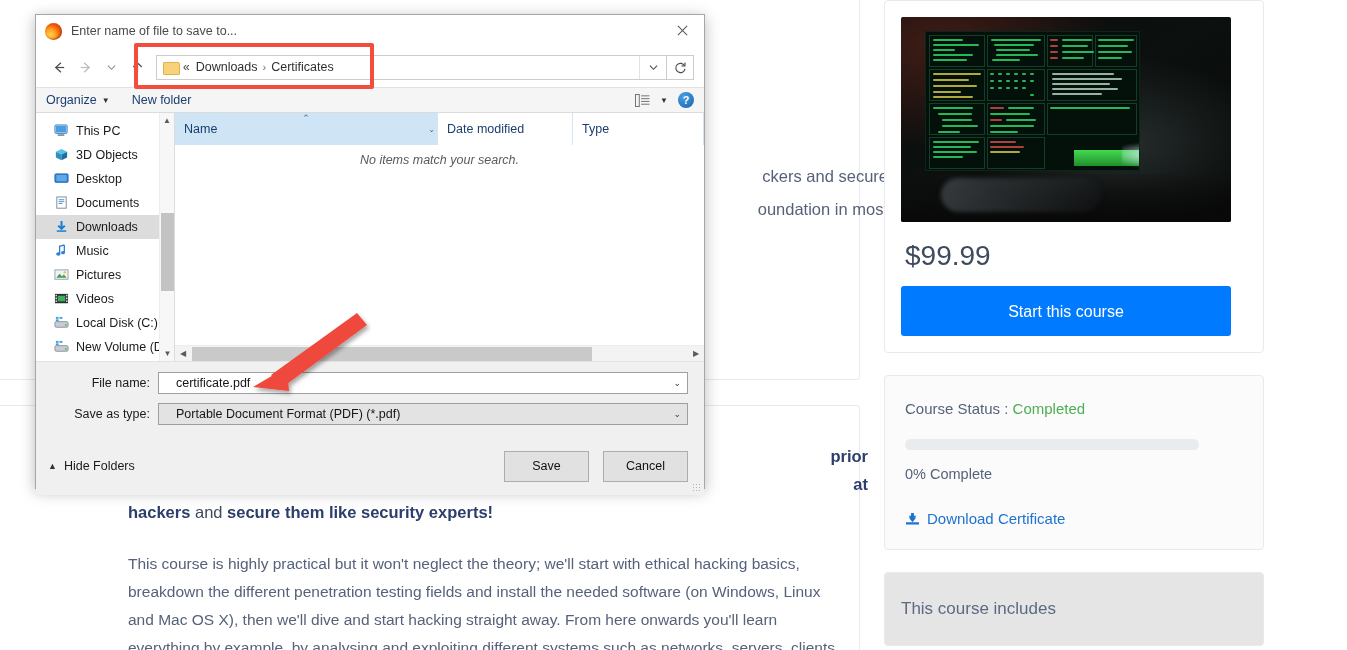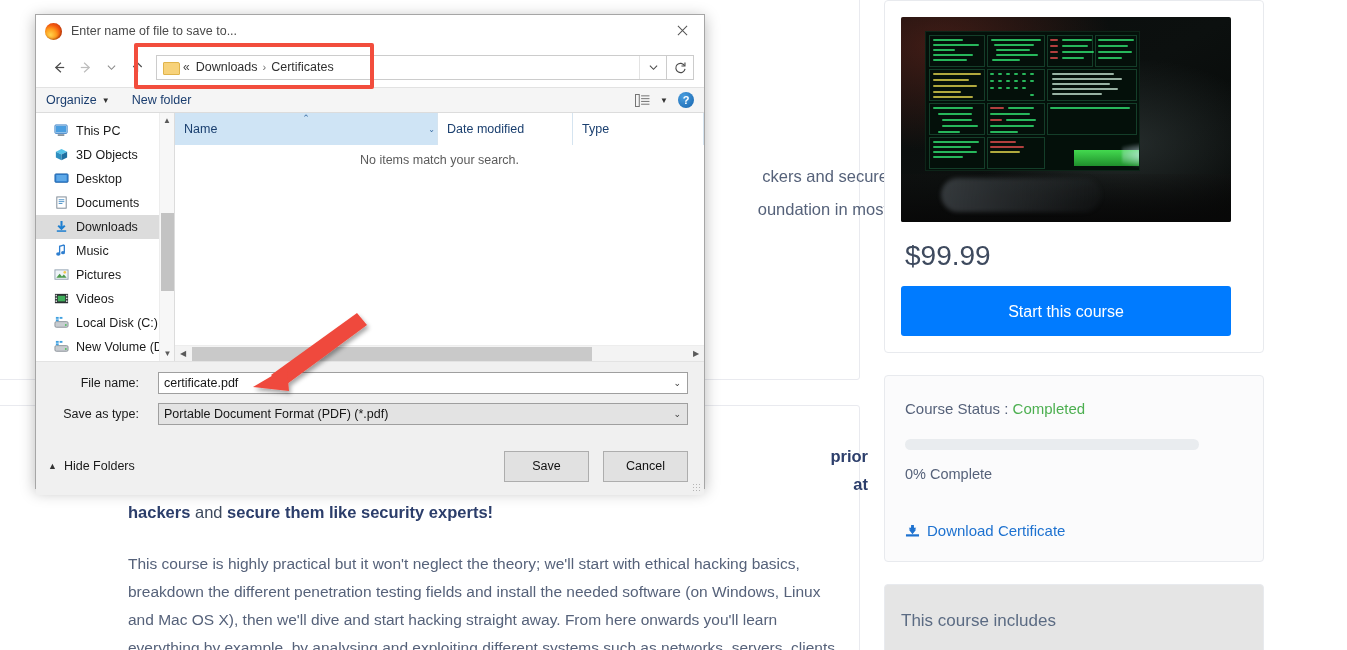--- a/index.html
+++ b/index.html
@@ -103,21 +103,21 @@
   }
 
   .status-card { margin-top:22px; background:#fbfbfc; }
   .status-line { font-size:15px; color:#56627a; margin:8px 4px 22px 4px; }
   .status-line .done { color:#4caf50; }
   .progress {
     height:11px; width:294px; margin:0 4px 16px 4px;
     background:#e9ecef; border-radius:6px; overflow:hidden;
   }
   .progress .fill { height:100%; width:0%; background:#007bff; }
-  .pct { font-size:14.5px; color:#56627a; margin:0 4px 40px 4px; }
+  .pct { font-size:14.5px; color:#56627a; margin:0 4px 28px 4px; }
   .dl {
     font-size:15px; color:#1e72d0; margin:0 4px 6px 4px;
     display:flex; align-items:center; gap:7px; cursor:pointer;
   }
   .includes-card { margin-top:22px; background:#e5e5e5; padding:26px 16px; }
   .includes-title { font-size:17px; color:#5b6b83; }
 
   
   #dlg {
     position:absolute; left:35px; top:14px; width:670px; height:475px;
@@ -247,45 +247,45 @@
   .lh .sortmark {
     position:absolute; left:50%; top:0px; transform:translateX(-50%);
     color:#3b6ea5; font-size:9px;
   }
   .lh .dd {
     position:absolute; right:2px; top:50%; transform:translateY(-50%);
     font-size:8px; color:#3b6ea5;
   }
   .empty-msg {
     position:absolute; left:0; right:0; top:40px; text-align:center;
-    font-size:12.5px; color:#5b5b5b;
+    font-size:12.5px; color:#5b5b5b;font-style:italic;
   }
   .hscroll {
     position:absolute; left:0; right:0; bottom:0; height:16px;
     background:#f3f3f3; border-top:1px solid #ededed; display:flex; align-items:center;
   }
   .hs-arrow {
     width:16px; height:16px; display:flex; align-items:center; justify-content:center;
     font-size:8px; color:#5a5a5a; cursor:pointer;
   }
   .hs-thumb { height:14px; width:400px; background:#c9c9c9; margin-left:1px; cursor:pointer; }
 
   .fields {
     background:#f0f0f0; padding:9px 0 0 0; border-top:1px solid #e3e3e3;
   }
   .frow { display:flex; align-items:center; height:24px; margin-bottom:7px; }
   .flabel {
-    width:122px; text-align:right; padding-right:19px; font-size:12.5px; color:#1a1a1a;
+    width:122px; text-align:right; padding-right:8px; font-size:12.5px; color:#1a1a1a;
   }
   .fctrl {
     flex:1; margin-right:16px; height:22px; border:1px solid #9f9f9f;
     background:#fff; display:flex; align-items:center; position:relative;
   }
   .fctrl.gray { background:#e3e3e3; }
-  .fctrl span.val { font-size:12.5px; color:#161616; padding-left:5px; }
+  .fctrl span.val { font-size:12.5px; color:#161616; padding-left:17px; }
   .fctrl .caret {
     position:absolute; right:6px; top:50%; transform:translateY(-50%);
     font-size:9px; color:#3a3a3a;
   }
 
   .footer {
     background:#f0f0f0; height:58px; display:flex; align-items:center;
     padding:0 16px 0 12px; margin-top:11px; position:relative;
   }
   .hide-folders {

